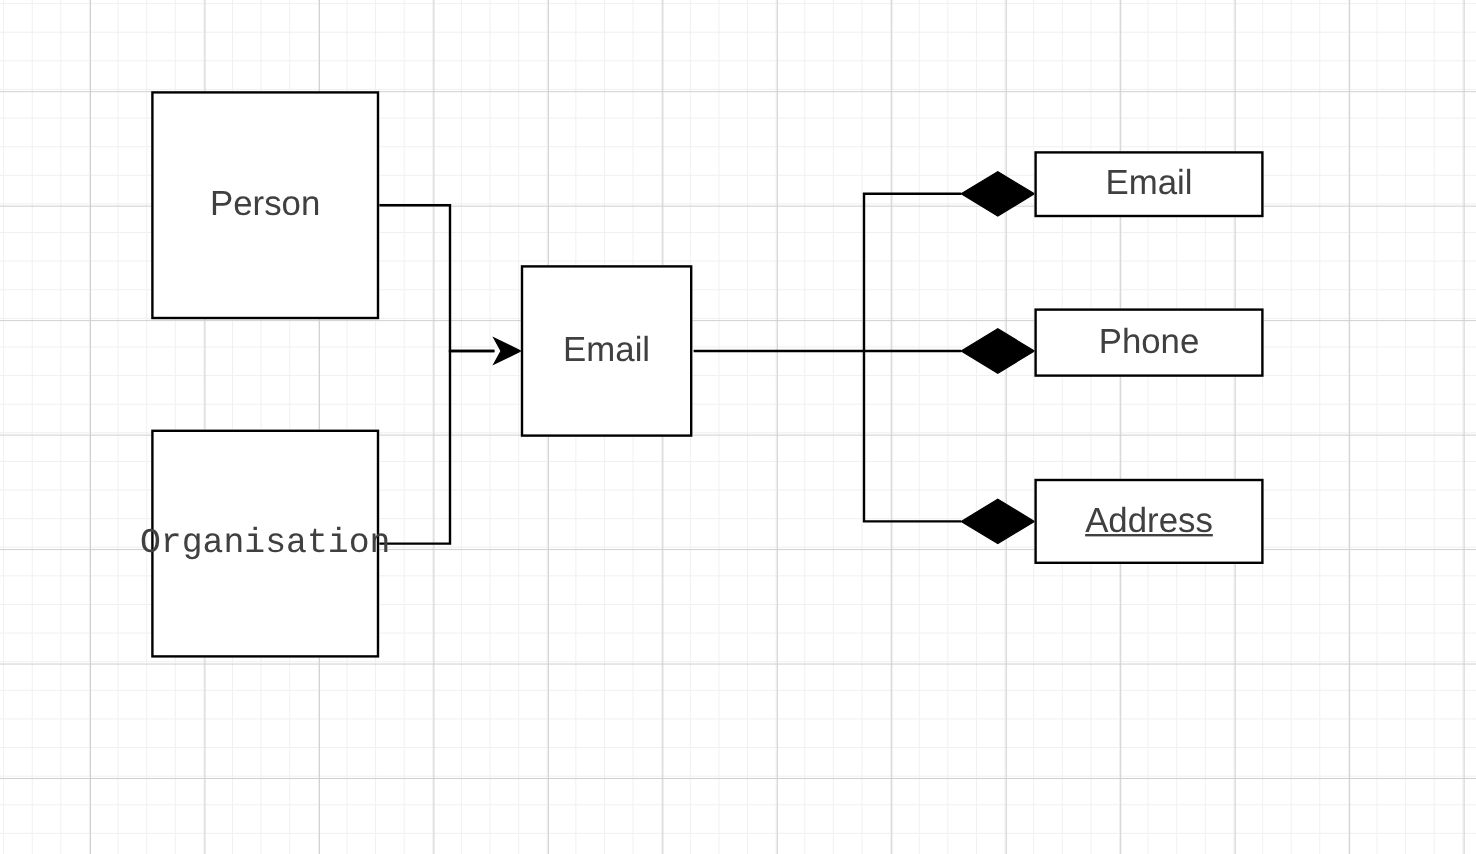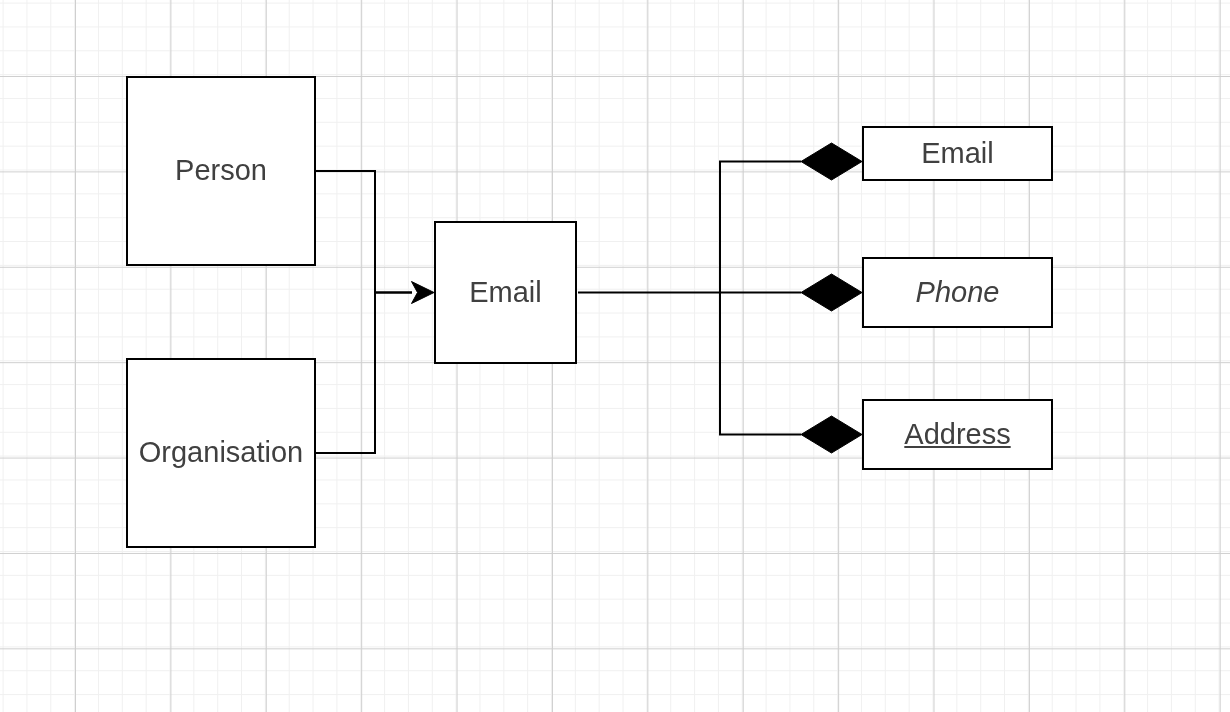--- a/index.html
+++ b/index.html
@@ -59,24 +59,24 @@
     align-items: center;
     justify-content: center;
     text-align: center;
     font-size: 29px;
     line-height: 1.15;
     color: #404040;
     cursor: default;
     user-select: none;
   }
   .node-person       { left: 126px; top: 76px;  width: 190px; height: 190px; }
-  .node-organisation { left: 126px; top: 358px; width: 190px; height: 190px; }
+  .node-organisation { left: 126px; top: 358px; width: 190px; height: 190px; font-family: Liberation Mono, monospace; }
   .node-party        { left: 434px; top: 221px; width: 143px; height: 143px; }
   .node-email        { left: 862px; top: 126px; width: 191px; height: 55px; }
-  .node-phone        { left: 862px; top: 257px; width: 191px; height: 71px; font-style: italic; }
+  .node-phone        { left: 862px; top: 257px; width: 191px; height: 57px; }
   .node-address      { left: 862px; top: 399px; width: 191px; height: 71px; text-decoration: underline; }
 </style>
 </head>
 <body>
 
 <div class="canvas">
 
   <svg class="edges" viewBox="0 0 1230 712">
 
     <g>

